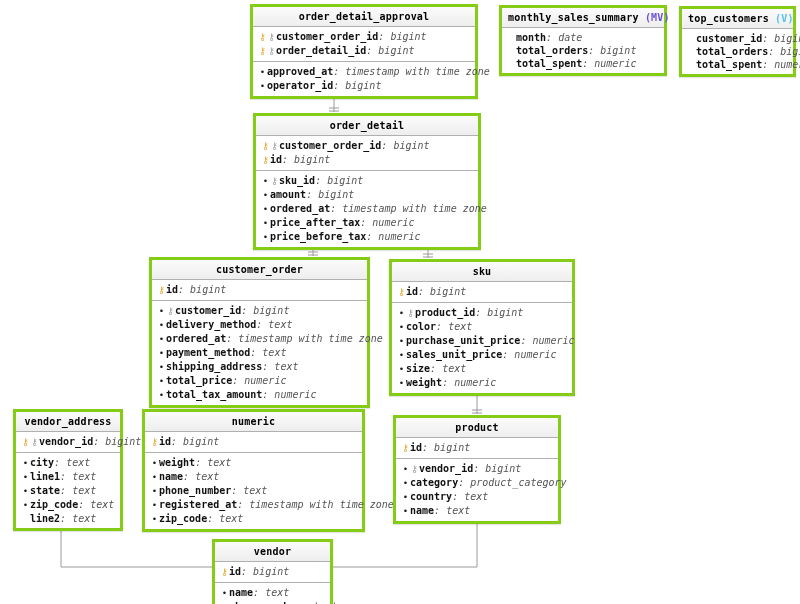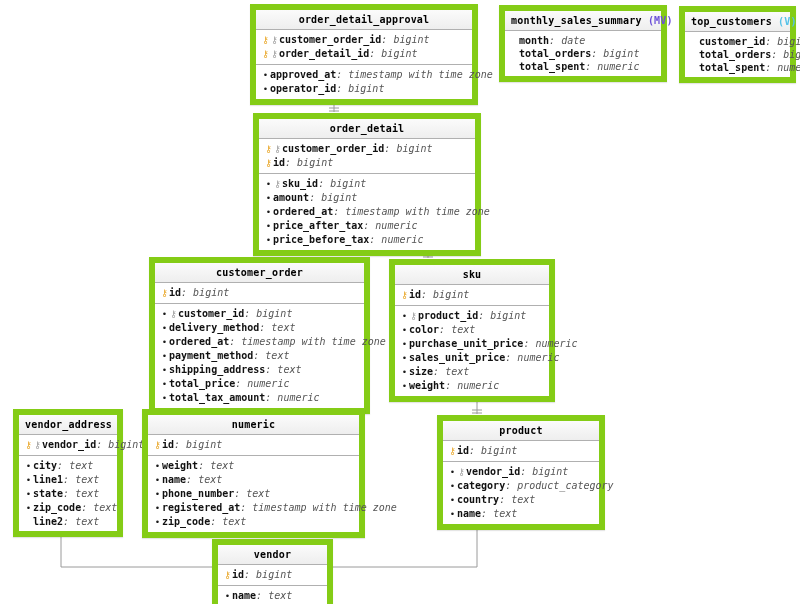--- a/index.html
+++ b/index.html
@@ -8,21 +8,21 @@
     background:#ffffff;
     font-family:"DejaVu Sans Mono","Liberation Mono",monospace;
     overflow:hidden;
     position:relative;
   }
   #canvas{position:absolute;left:0;top:0;width:800px;height:604px;}
   #edges{position:absolute;left:0;top:0;width:800px;height:604px;pointer-events:none;}
 
   .entity{
     position:absolute;
-    border:6px solid #84cc16;
+    border:3px solid #84cc16;
     background:#14532d;
     box-sizing:border-box;
     box-shadow:0 1px 1px rgba(0,0,0,0.10);
   }
   .ent-header{
     background:linear-gradient(to bottom,#fbfbfb 0%,#eeeeee 100%);
     border-bottom:1px solid #b0b0b0;
     text-align:center;
     font-weight:bold;
     font-size:10px;
@@ -199,21 +199,21 @@
         <span class="col"><span class="mk mk-dot">•</span><span class="mk mk-fk">⚷</span><span class="cname">customer_id</span><span class="ctype">: bigint</span></span>
         <span class="col"><span class="mk mk-dot">•</span><span class="cname">delivery_method</span><span class="ctype">: text</span></span>
         <span class="col"><span class="mk mk-dot">•</span><span class="cname">ordered_at</span><span class="ctype">: timestamp with time zone</span></span>
         <span class="col"><span class="mk mk-dot">•</span><span class="cname">payment_method</span><span class="ctype">: text</span></span>
         <span class="col"><span class="mk mk-dot">•</span><span class="cname">shipping_address</span><span class="ctype">: text</span></span>
         <span class="col"><span class="mk mk-dot">•</span><span class="cname">total_price</span><span class="ctype">: numeric</span></span>
         <span class="col"><span class="mk mk-dot">•</span><span class="cname">total_tax_amount</span><span class="ctype">: numeric</span></span>
       </div>
   </div>
 
-  <div class="entity" style="left:389px;top:259px;width:166px;">
+  <div class="entity" style="left:389px;top:259px;width:186px;">
     <div class="ent-header">
       <span>sku</span>
     </div>
     <div class="ent-section keys">
         <span class="col"><span class="mk mk-pk">⚷</span><span class="cname">id</span><span class="ctype">: bigint</span></span>
       </div>
     <div class="ent-section plain">
         <span class="col"><span class="mk mk-dot">•</span><span class="mk mk-fk">⚷</span><span class="cname">product_id</span><span class="ctype">: bigint</span></span>
         <span class="col"><span class="mk mk-dot">•</span><span class="cname">color</span><span class="ctype">: text</span></span>
         <span class="col"><span class="mk mk-dot">•</span><span class="cname">purchase_unit_price</span><span class="ctype">: numeric</span></span>
@@ -248,21 +248,21 @@
       </div>
     <div class="ent-section plain">
         <span class="col"><span class="mk mk-dot">•</span><span class="cname">weight</span><span class="ctype">: text</span></span>
         <span class="col"><span class="mk mk-dot">•</span><span class="cname">name</span><span class="ctype">: text</span></span>
         <span class="col"><span class="mk mk-dot">•</span><span class="cname">phone_number</span><span class="ctype">: text</span></span>
         <span class="col"><span class="mk mk-dot">•</span><span class="cname">registered_at</span><span class="ctype">: timestamp with time zone</span></span>
         <span class="col"><span class="mk mk-dot">•</span><span class="cname">zip_code</span><span class="ctype">: text</span></span>
       </div>
   </div>
 
-  <div class="entity" style="left:393px;top:415px;width:168px;margin-left:44px;">
+  <div class="entity" style="left:393px;top:415px;width:168px;">
     <div class="ent-header">
       <span>product</span>
     </div>
     <div class="ent-section keys">
         <span class="col"><span class="mk mk-pk">⚷</span><span class="cname">id</span><span class="ctype">: bigint</span></span>
       </div>
     <div class="ent-section plain">
         <span class="col"><span class="mk mk-dot">•</span><span class="mk mk-fk">⚷</span><span class="cname">vendor_id</span><span class="ctype">: bigint</span></span>
         <span class="col"><span class="mk mk-dot">•</span><span class="cname">category</span><span class="ctype">: product_category</span></span>
         <span class="col"><span class="mk mk-dot">•</span><span class="cname">country</span><span class="ctype">: text</span></span>

